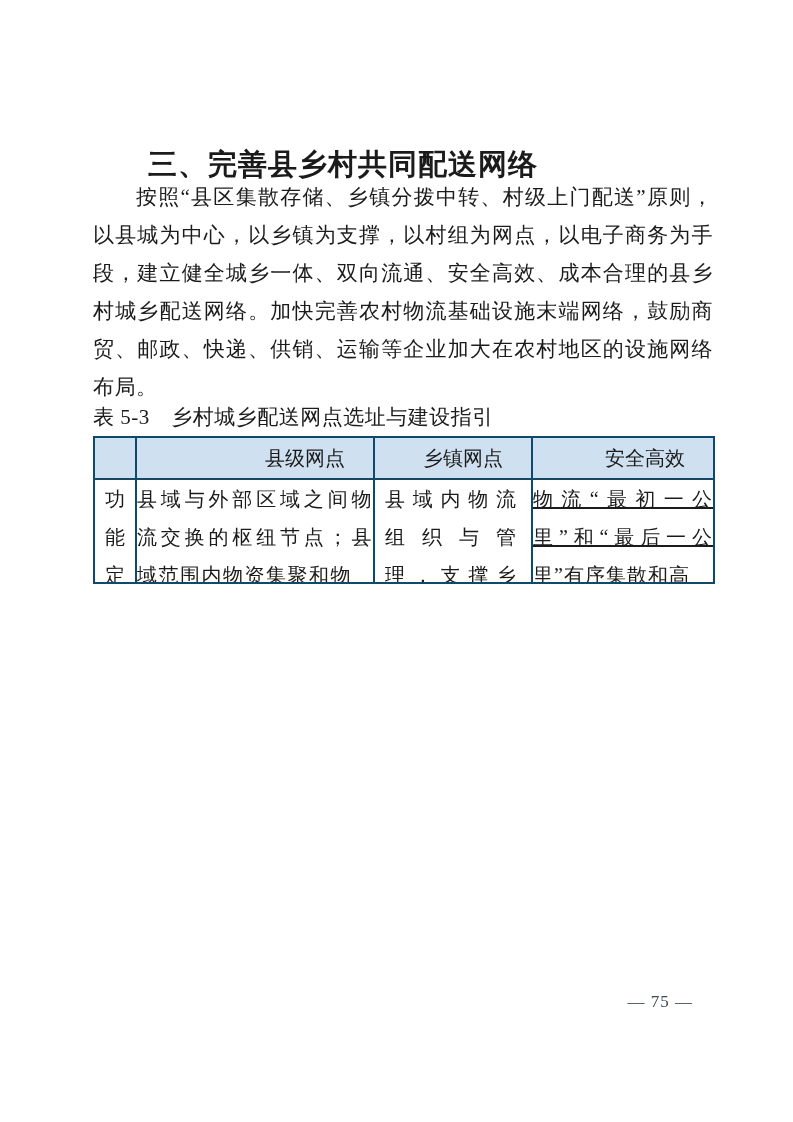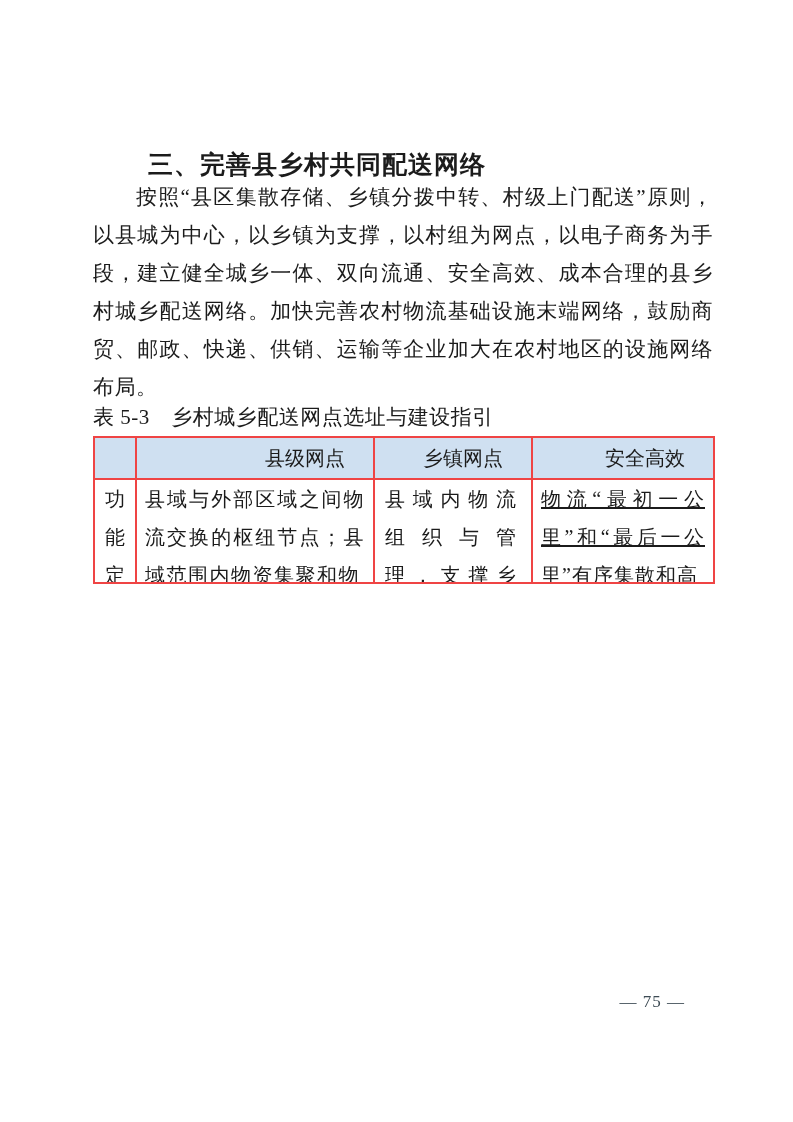--- a/index.html
+++ b/index.html
@@ -13,21 +13,21 @@
   }
   .content {
     position:absolute;
     left:93px; top:0;
     width:620px;
     padding-top:150px;
   }
   .h1 {
     font-family:"Liberation Sans", sans-serif;
     font-weight:bold;
-    font-size:25px;
+    font-size:29px;
     line-height:28px;
     padding-left:55px;
     letter-spacing:1px;
   }
   .h2 {
     font-size:21px;
     line-height:30px;
     margin-top:10px;
     padding-left:46px;
     letter-spacing:2px;
@@ -47,55 +47,55 @@
     line-height:30px;
     margin:-4px 0 4px 0;
     letter-spacing:0.5px;
   }
   table.delivery {
     border-collapse:collapse;
     width:620px;
     table-layout:fixed;
   }
   table.delivery th, table.delivery td {
-    border:2px solid #ef4444;
+    border:2px solid #0c4a6e;
     padding:0;
     font-weight:normal;
   }
   table.delivery th {
     background:#cfe0f1;
     height:40px;
     font-size:20px;
     text-align:right;
     padding-right:28px;
   }
   table.delivery th.empty { padding-right:0; }
   table.delivery td { vertical-align:top;margin-top:7px; }
   .clip {
     height:102px;
     overflow:hidden;
     font-size:20px;
     line-height:38px;
-    padding:0 8px;
+    padding:0 0;
     text-align:justify;
   }
   .vlabel {
     width:1.15em;
     margin:0 auto;
     word-break:break-all;
     text-align:center;
     padding:0;
   }
   .ls-wide { letter-spacing:5px; padding:0 10px; }
   .ls-mid  { letter-spacing:1.5px; }
   .ls-sm   { letter-spacing:1px;text-decoration:underline; }
   .page-number {
     position:absolute;
     top:992px;
-    right:108px;
+    right:100px;
     font-size:17px;
     letter-spacing:1px;
     color:#3d4b54;
   }
 </style>
 </head>
 <body>
 
 <div class="content">
   <div class="h1">三、完善县乡村共同配送网络</div>

